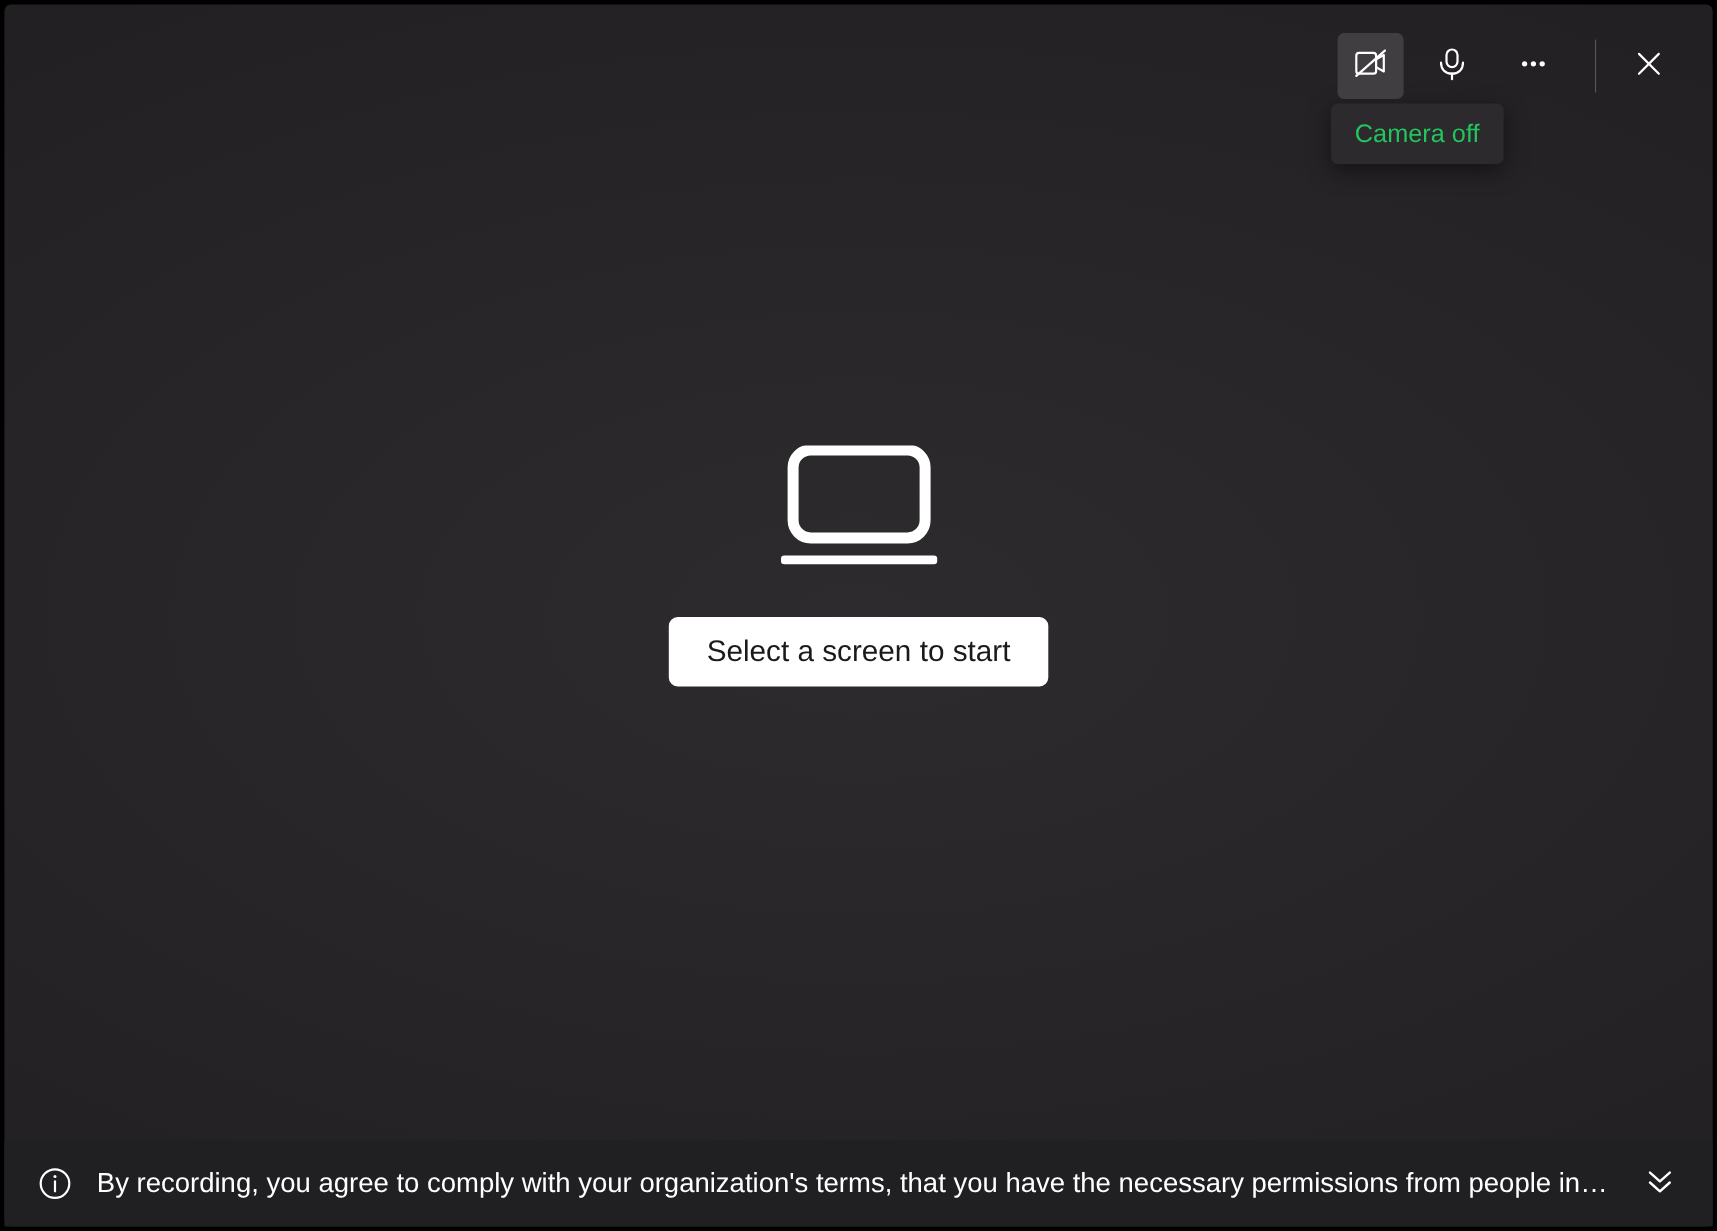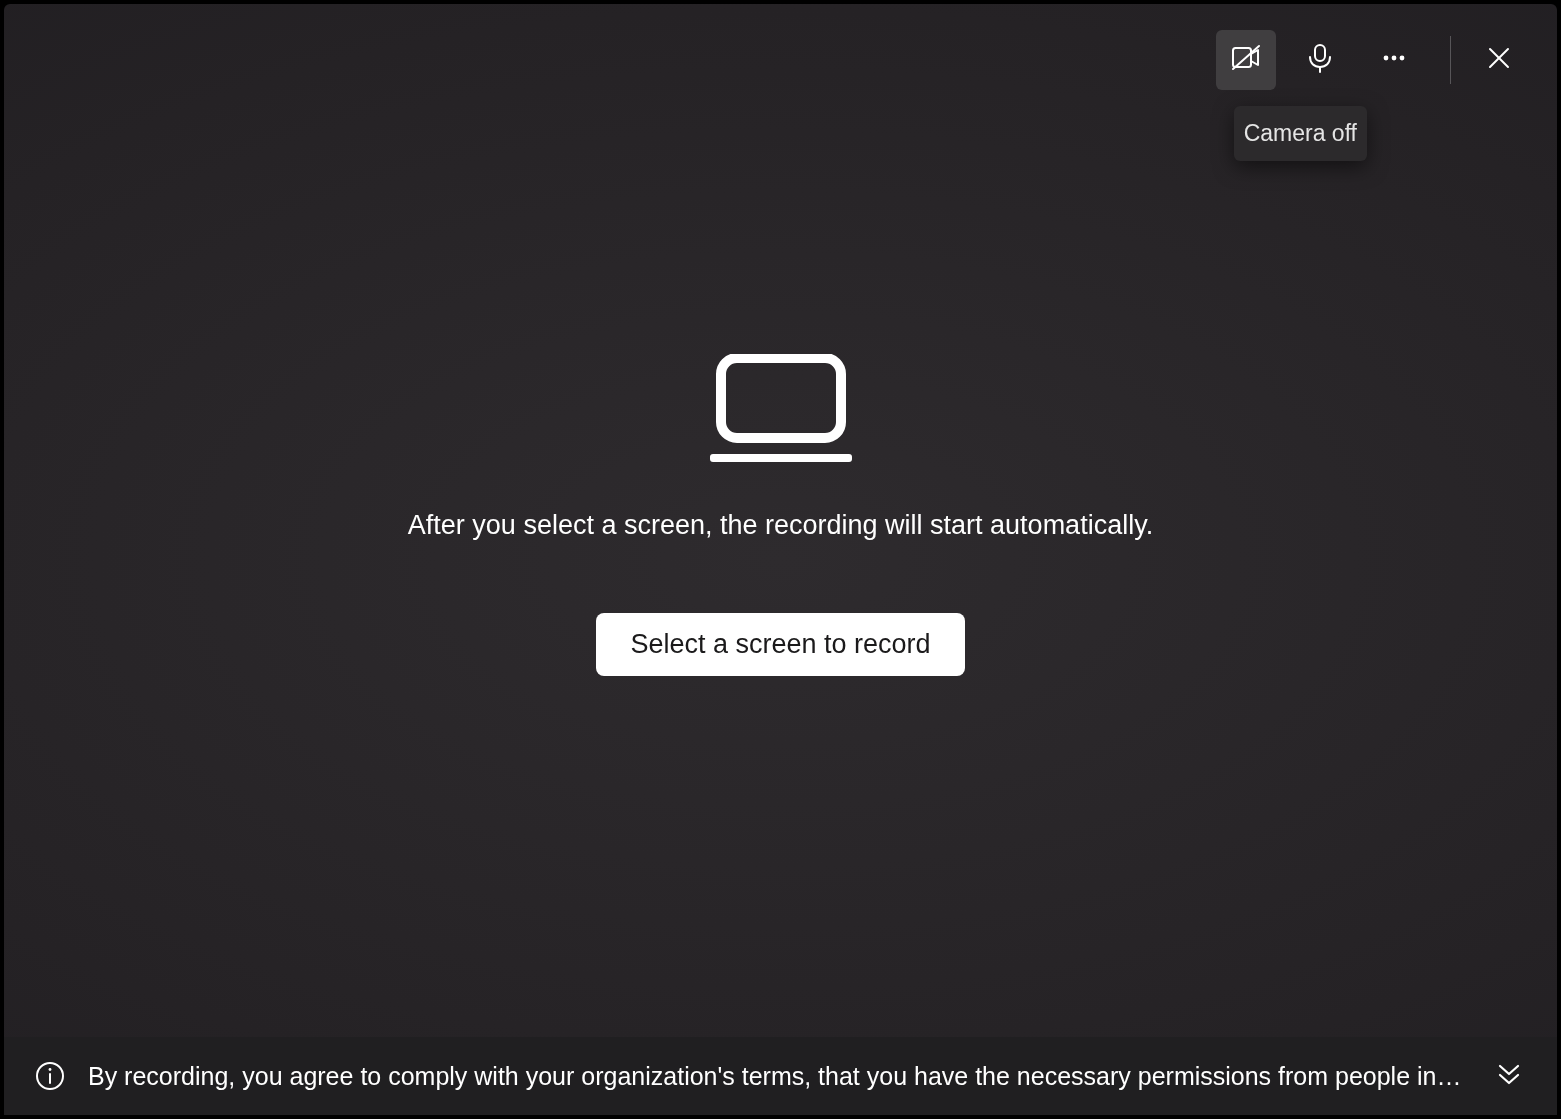--- a/index.html
+++ b/index.html
@@ -62,26 +62,26 @@
     .toolbar-divider {
       width: 1px;
       height: 48px;
       background: #575558;
       margin: 0 4px 0 12px;
     }
 
     
     .tooltip {
       position: absolute;
-      top: 102px;
+      top: 90px;
       right: 190px;
       background: #2c2a2c;
-      color: #e5e5e5;
+      color: #22c55e;
       font-size: 23px;
-      padding: 14px 10px;
+      padding: 14px 22px;
       border-radius: 6px;
       box-shadow: 0 6px 20px rgba(0,0,0,0.5);
       z-index: 9;
     }
 
     
     .center {
       position: absolute;
       top: 0;
       left: 0;
@@ -231,23 +231,22 @@
   </div>
 
   <div class="center">
     <div class="laptop-icon">
       <svg viewBox="0 0 150 110">
         <rect x="15" y="4" width="120" height="80" rx="16" fill="none" stroke="#ffffff" stroke-width="10"></rect>
         <rect x="4" y="100" width="142" height="8" rx="3" fill="#ffffff"></rect>
       </svg>
     </div>
 
-    <p class="subheading">After you select a screen, the recording will start automatically.</p>
-
-    <button class="primary-btn">Select a screen to record</button>
+
+    <button class="primary-btn">Select a screen to start</button>
   </div>
 
 </div>
 
 <div class="info-bar">
   <div class="info-icon">
     <svg viewBox="0 0 32 32" fill="none" stroke="#ffffff" stroke-width="2">
       <circle cx="16" cy="16" r="13"></circle>
       <line x1="16" y1="14" x2="16" y2="23" stroke-linecap="round"></line>
       <circle cx="16" cy="9.5" r="1.4" fill="#ffffff" stroke="none"></circle>

